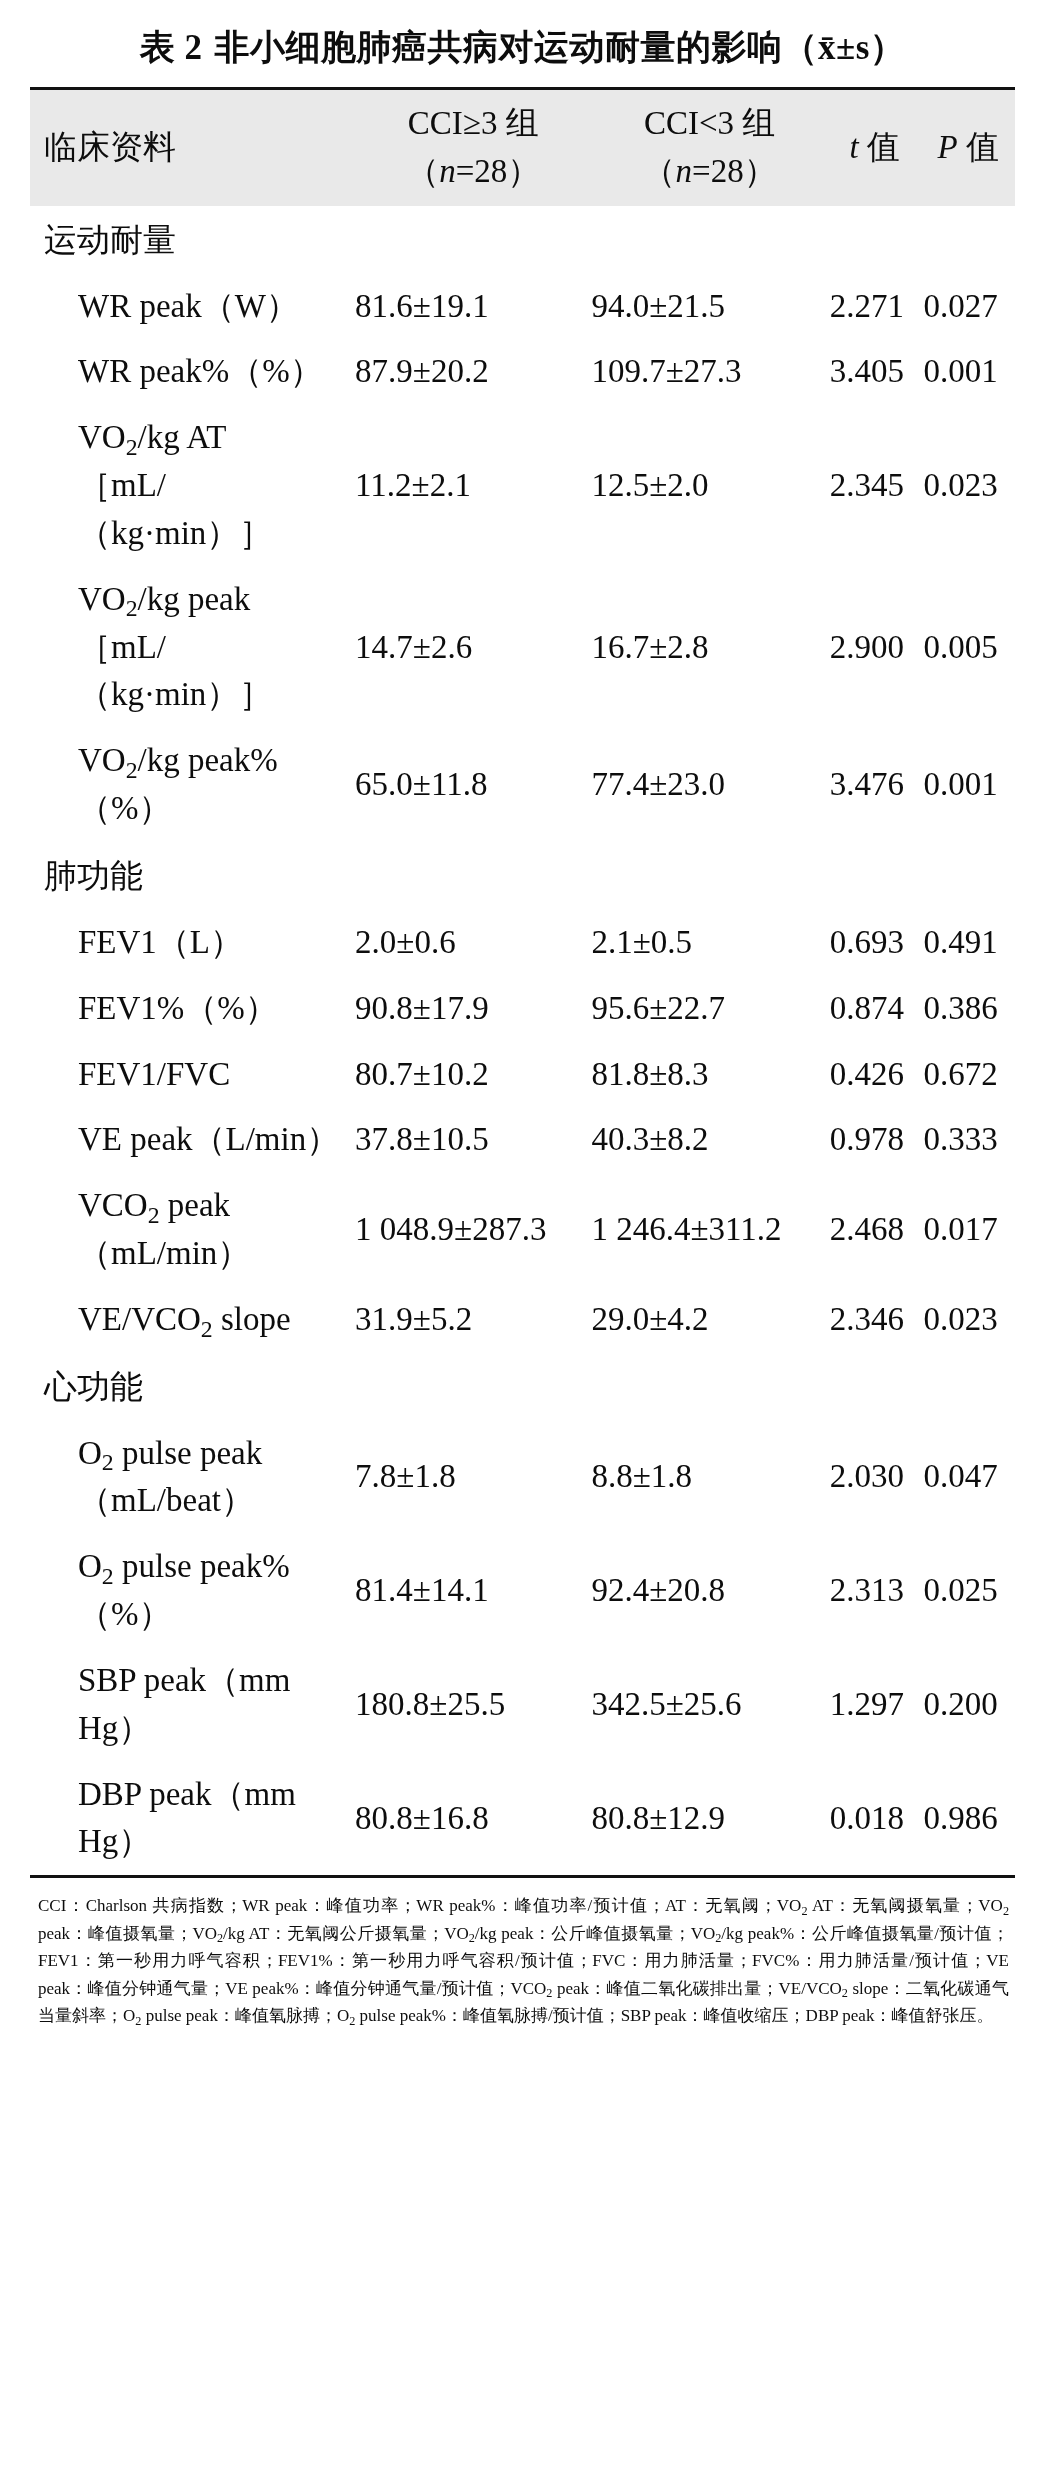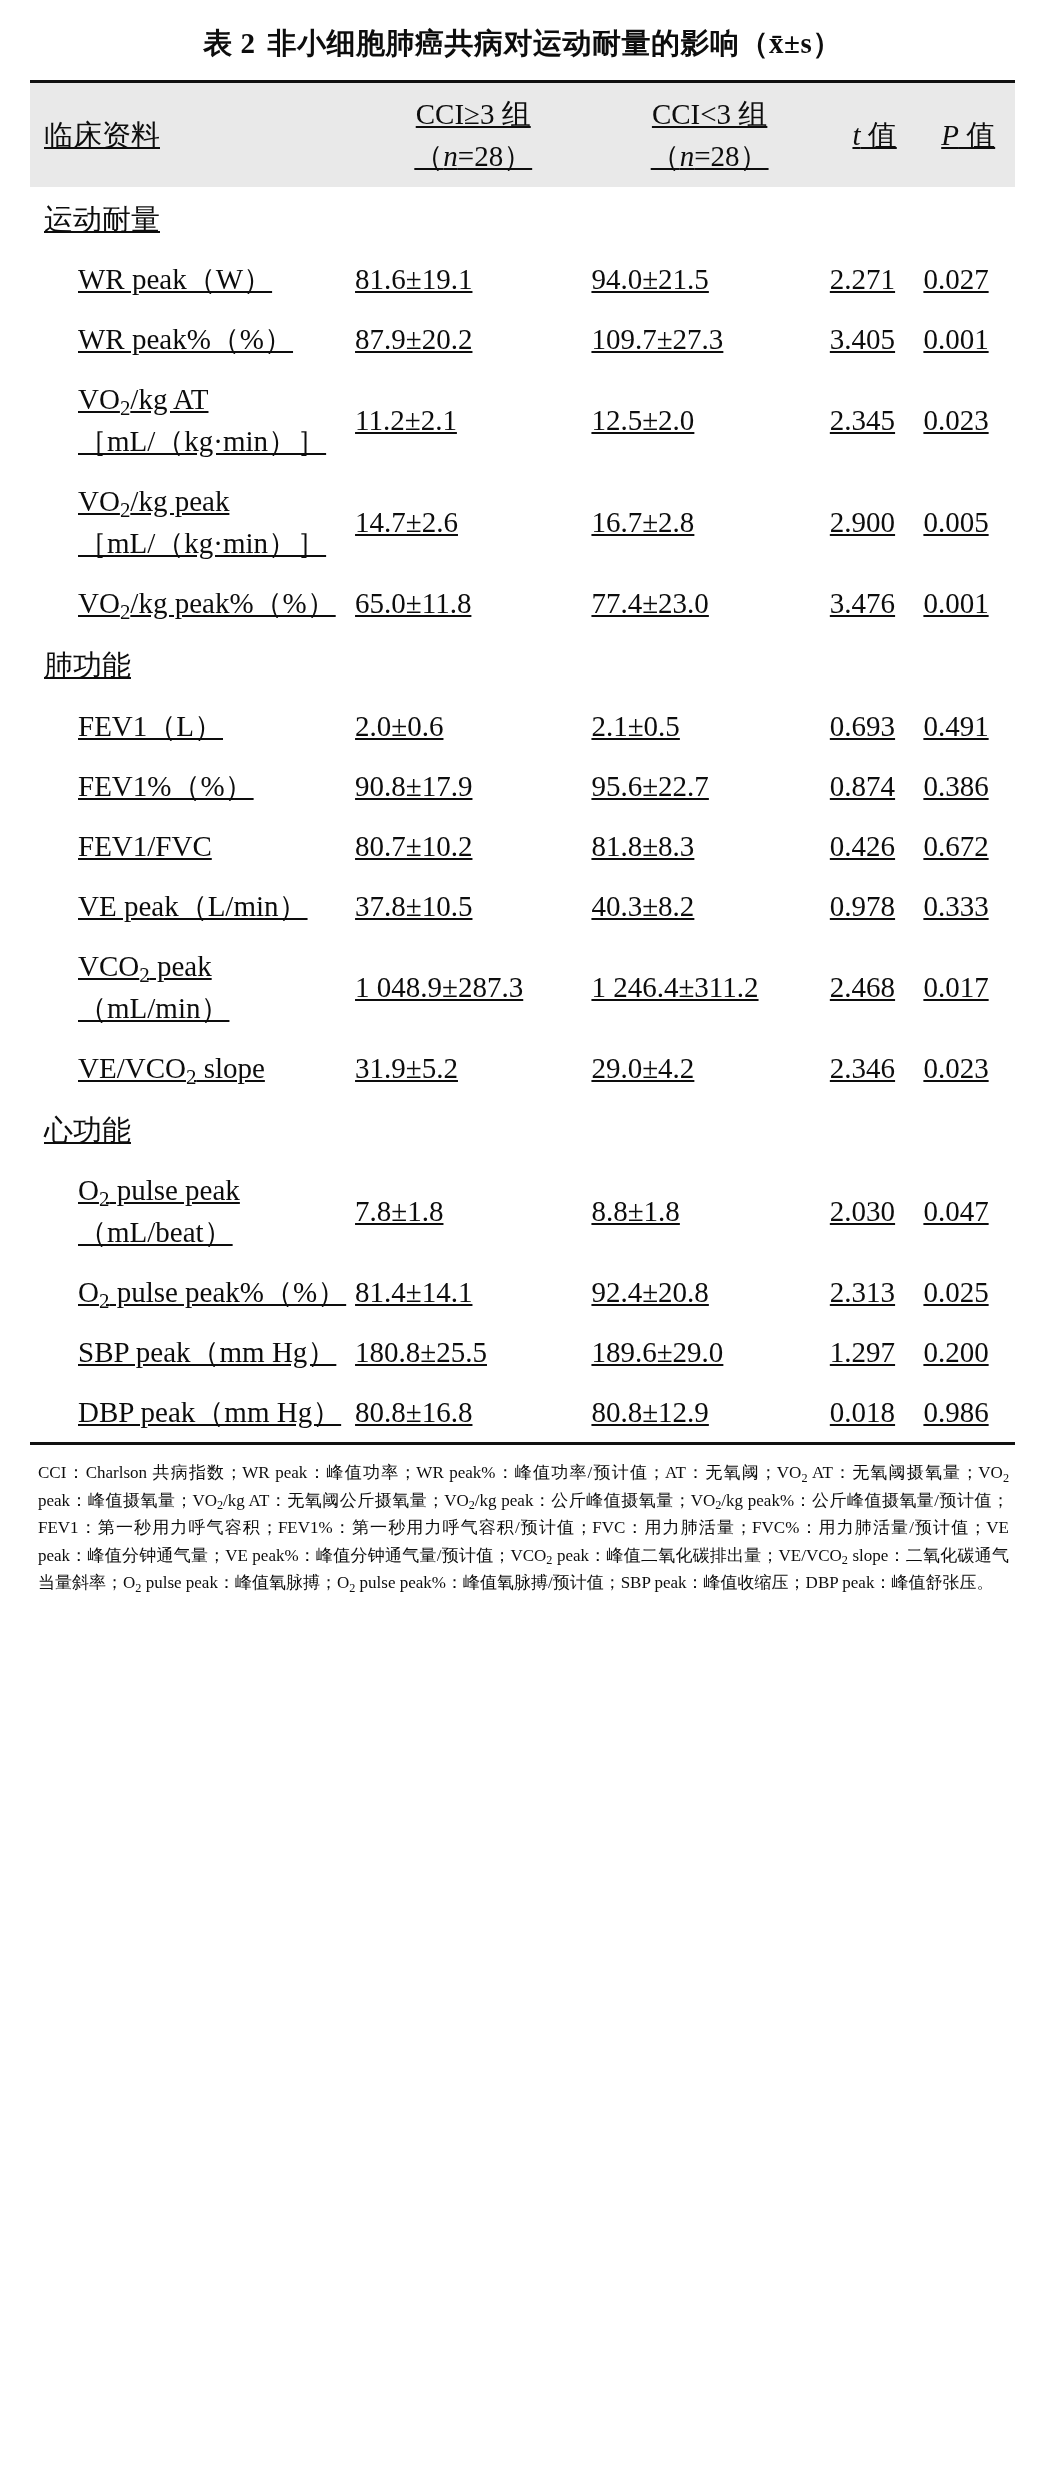--- a/index.html
+++ b/index.html
@@ -14,40 +14,39 @@
     color: #0d0d0d;
     -webkit-font-smoothing: antialiased;
   }
   .page {
     width: 1045px;
     box-sizing: border-box;
     padding: 18px 30px 20px 30px;
   }
   .table-title {
     text-align: center;
-    font-size: 29px;
+    font-size: 35px;
     font-weight: bold;
     letter-spacing: 0.5px;
     padding: 6px 0 16px 0;
     font-family: "Liberation Serif", serif;
   }
   .title-num {
     margin-right: 12px;
   }
   .rule-top {
     border-top: 3px solid #111;
   }
   .rule-bottom {
     border-top: 3px solid #111;
   }
   table.main {
     width: 100%;
     border-collapse: collapse;
-    font-size: 29px;
-    text-decoration: underline;
+    font-size: 33px;
   }
   table.main thead td {
     background: #e9e9e9;
     vertical-align: middle;
     padding: 10px 0;
   }
   .head-cell {
     text-align: center;
     line-height: 1.45;
   }
@@ -233,21 +232,21 @@
       <tr>
         <td class="item indent">O<sub>2</sub> pulse peak%（%）</td>
         <td class="val">81.4±14.1</td>
         <td class="val">92.4±20.8</td>
         <td class="stat">2.313</td>
         <td class="stat">0.025</td>
       </tr>
       <tr>
         <td class="item indent">SBP peak（mm Hg）</td>
         <td class="val">180.8±25.5</td>
-        <td class="val">189.6±29.0</td>
+        <td class="val">342.5±25.6</td>
         <td class="stat">1.297</td>
         <td class="stat">0.200</td>
       </tr>
       <tr>
         <td class="item indent">DBP peak（mm Hg）</td>
         <td class="val">80.8±16.8</td>
         <td class="val">80.8±12.9</td>
         <td class="stat">0.018</td>
         <td class="stat">0.986</td>
       </tr>

